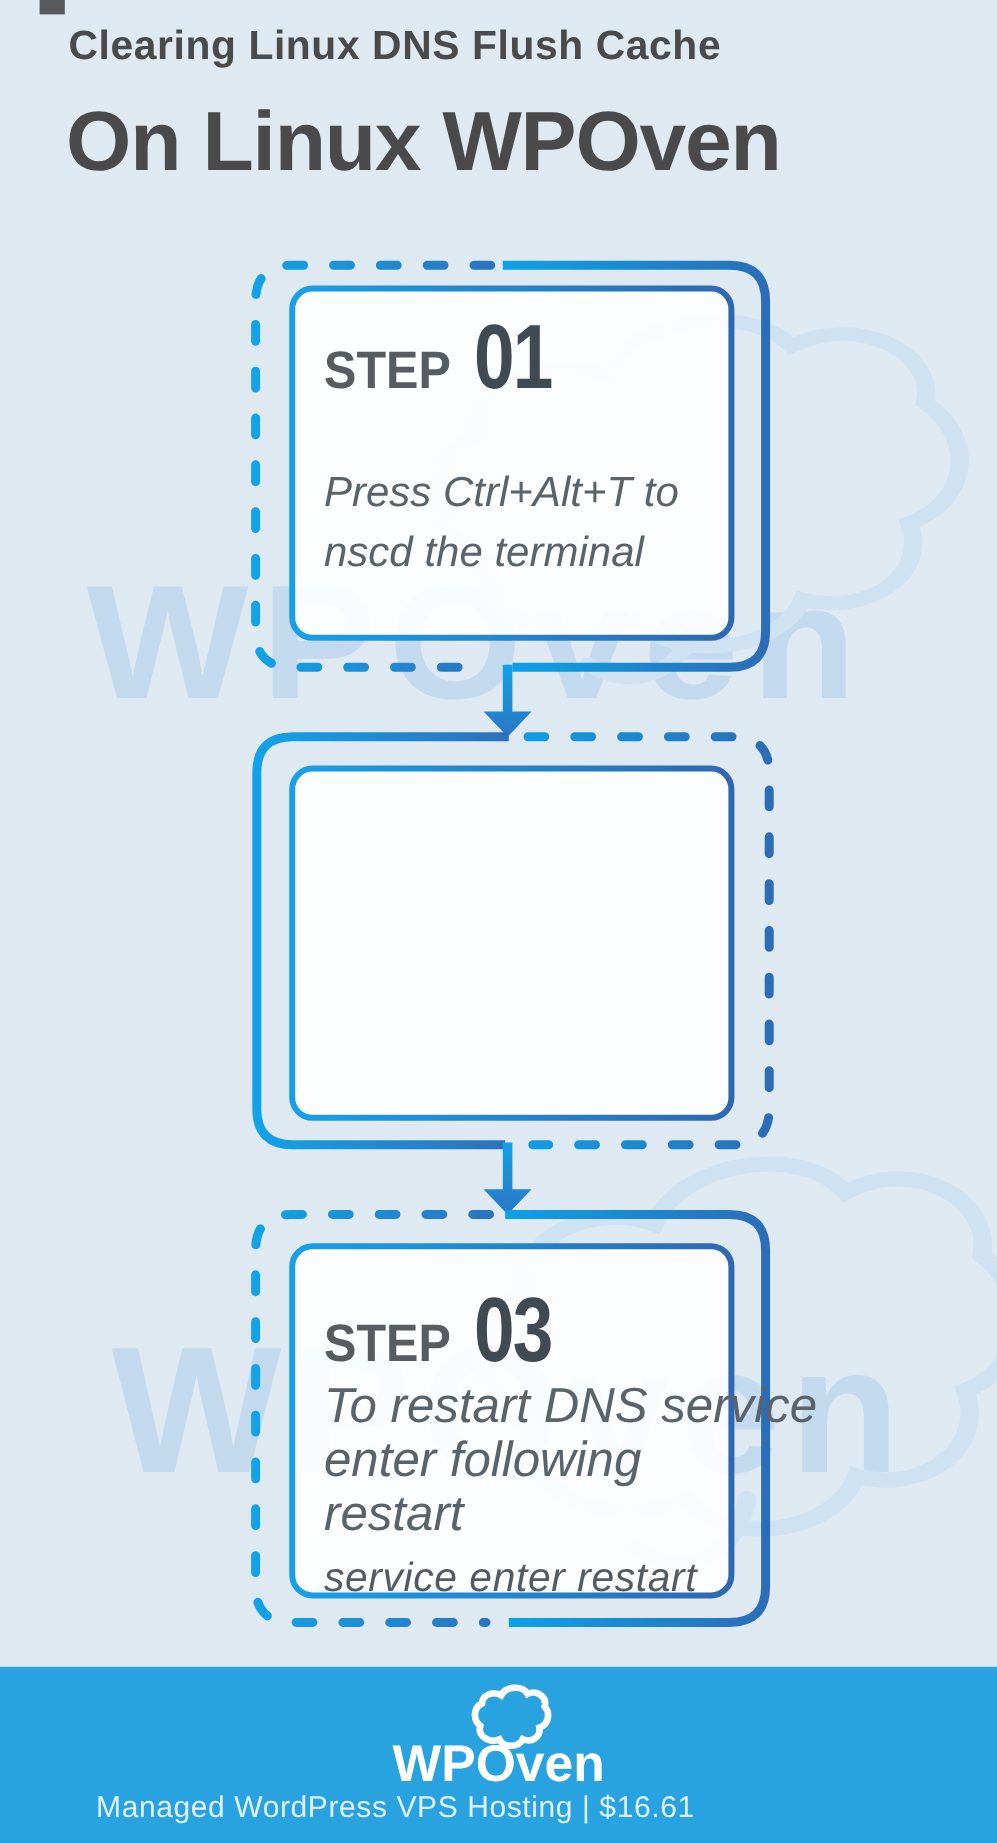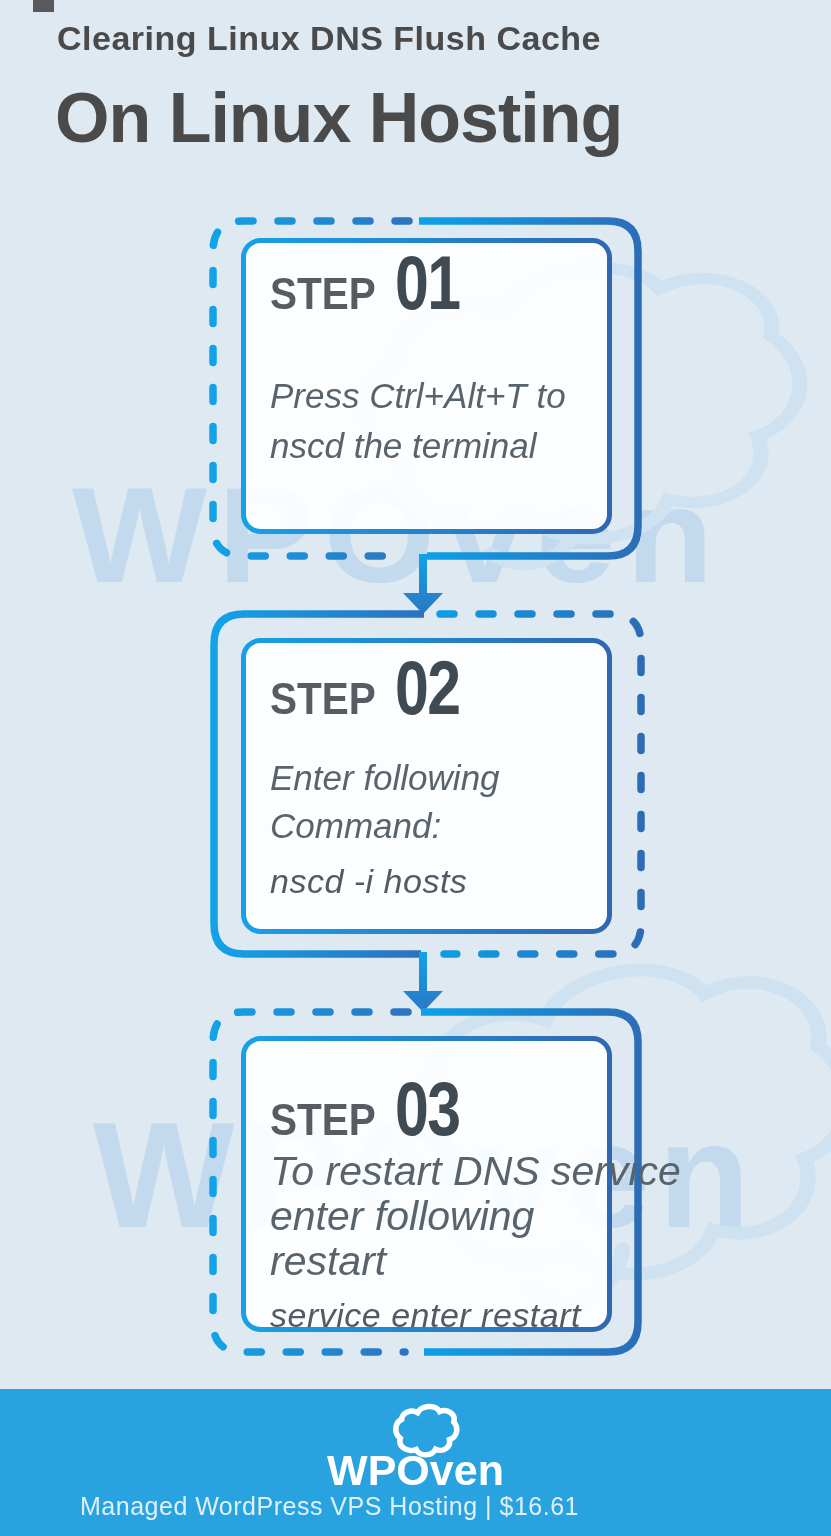--- a/index.html
+++ b/index.html
@@ -21,21 +21,21 @@
   
   .wm{
     position:absolute;font-weight:bold;color:#c3d9ed;white-space:nowrap;
     line-height:1;transform-origin:left top;user-select:none;
   }
   .wm1{left:72px;top:468px;font-size:135px;letter-spacing:10px;transform:scaleX(1.06);}
   .wm2{left:93px;top:1100px;font-size:150px;letter-spacing:8px;}
   .art{position:absolute;left:0;top:0;}
   
   .card-block{position:absolute;left:243px;width:366px;box-sizing:border-box;padding-left:27px;padding-right:6px;}
-  .cb1{top:225px;height:291px;padding-top:20px;}
+  .cb1{top:240px;height:291px;padding-top:20px;}
   .cb2{top:640px;height:291px;padding-top:10px;}
   .cb3{top:1038px;height:291px;padding-top:12px;margin-top:21px;}
   .step-row{white-space:nowrap;}
   .step-label{
     font-size:44px;font-weight:bold;color:#565c61;letter-spacing:0;
     display:inline-block;transform:scaleX(.92);transform-origin:left bottom;
   }
   .step-num{
     font-size:76px;font-weight:bold;color:#3f4a52;line-height:1;
     display:inline-block;transform:scaleX(.8);transform-origin:left bottom;
@@ -65,21 +65,21 @@
   }
 </style>
 </head>
 <body>
 
 <div class="page">
 
   <div class="corner-artifact"></div>
 
   <div class="title1">Clearing Linux DNS Flush Cache</div>
-  <div class="title2">On Linux Hosting</div>
+  <div class="title2">On Linux WPOven</div>
 
   <div class="wm wm1">WPOven</div>
   <div class="wm wm2">WPOven</div>
 
   <svg class="art" width="831" height="1536" viewBox="0 0 831 1536">
     <defs>
       <linearGradient id="gLR" gradientUnits="userSpaceOnUse" x1="415" y1="0" x2="648" y2="0">
         <stop offset="0" stop-color="#0ba3ea"></stop>
           <stop offset="1" stop-color="#2d6bb5"></stop>
       </linearGradient>
@@ -128,30 +128,20 @@
     <div class="step-row">
       <span class="step-label">STEP</span><span class="step-num">01</span>
     </div>
     <div class="body-lines">
       <div class="body-line">Press Ctrl+Alt+T to</div>
       <div class="body-line">nscd the terminal</div>
     </div>
     <div class="cmd"></div>
   </div>
 
-  <div class="card-block cb2">
-    <div class="step-row">
-      <span class="step-label">STEP</span><span class="step-num">02</span>
-    </div>
-    <div class="body-lines">
-      <div class="body-line">Enter following</div>
-      <div class="body-line">Command:</div>
-    </div>
-    <div class="cmd">nscd -i hosts</div>
-  </div>
 
   <div class="card-block cb3">
     <div class="step-row">
       <span class="step-label">STEP</span><span class="step-num">03</span>
     </div>
     <div class="body-lines">
       <div class="body-line">To restart DNS service</div>
       <div class="body-line">enter following</div>
       <div class="body-line">restart</div>
     </div>

